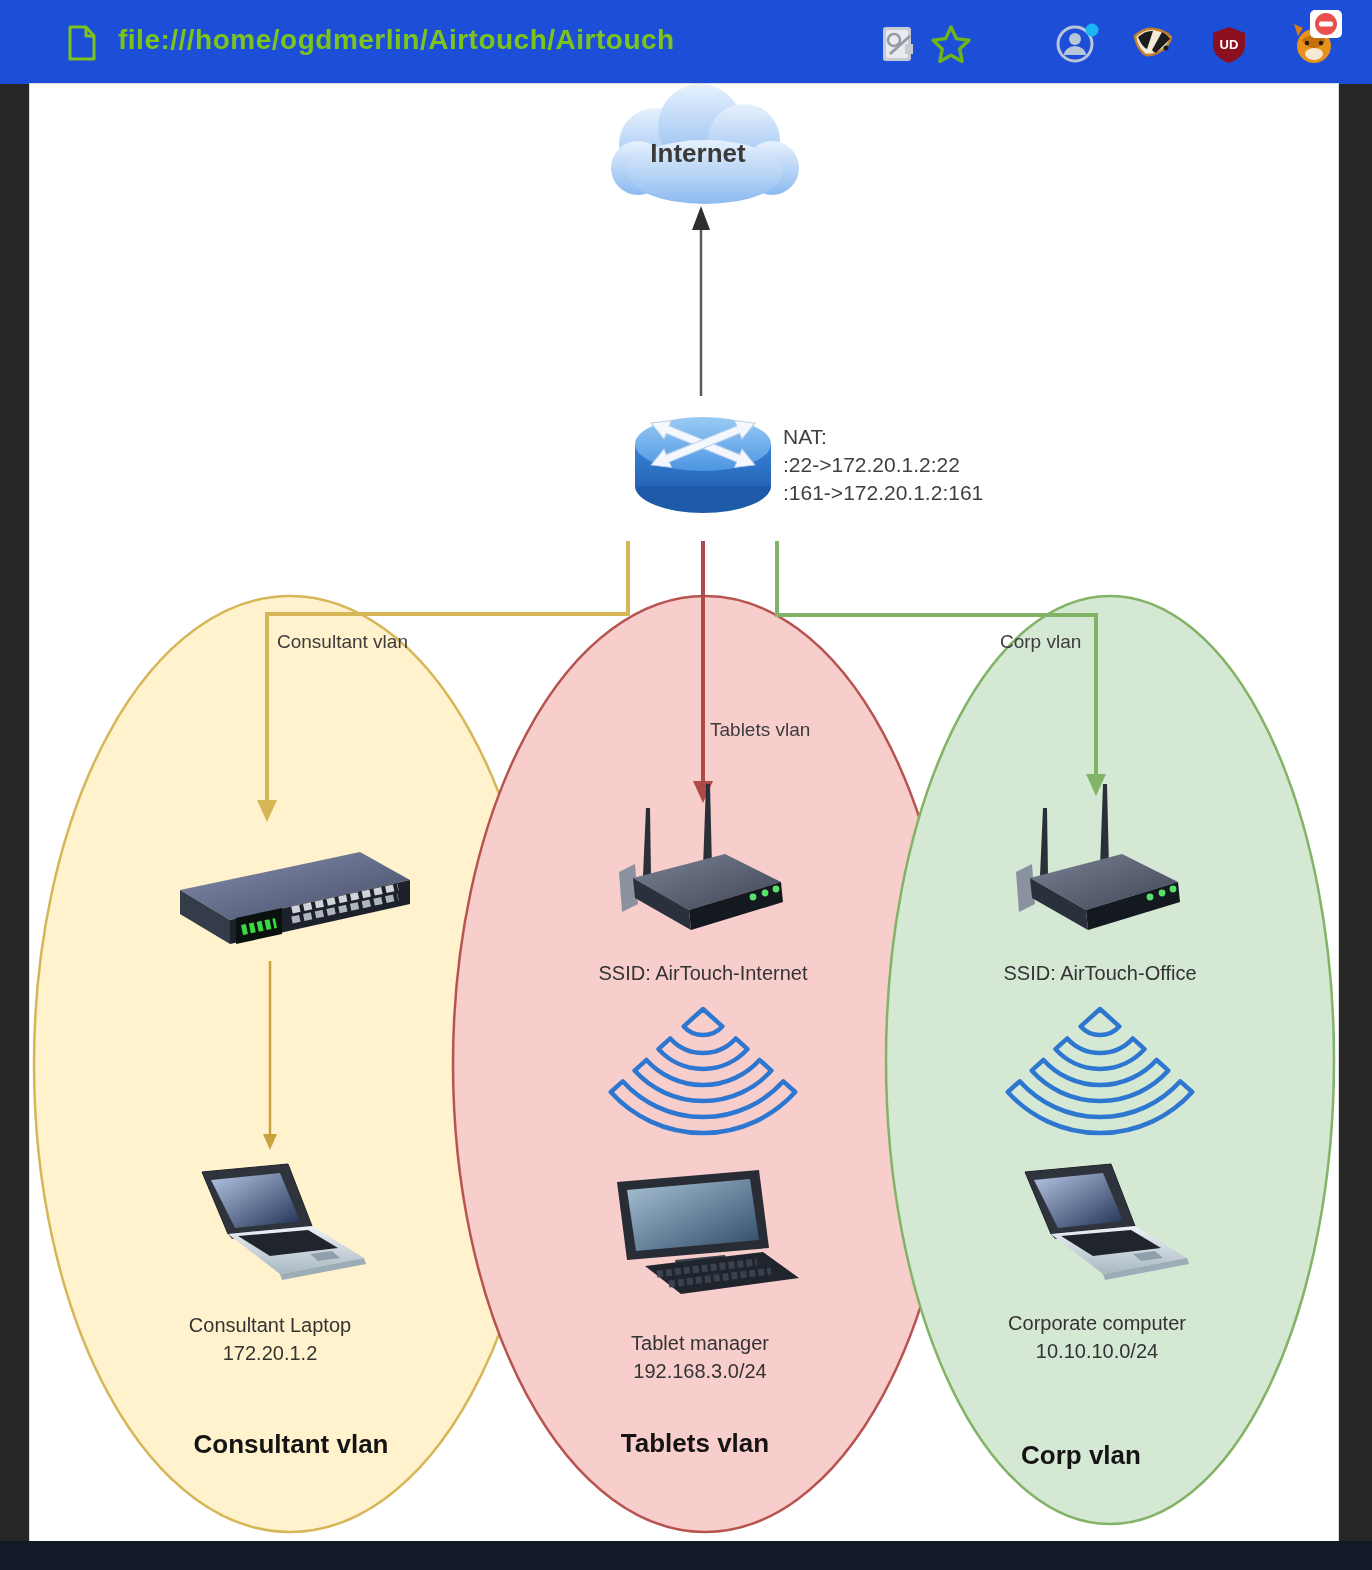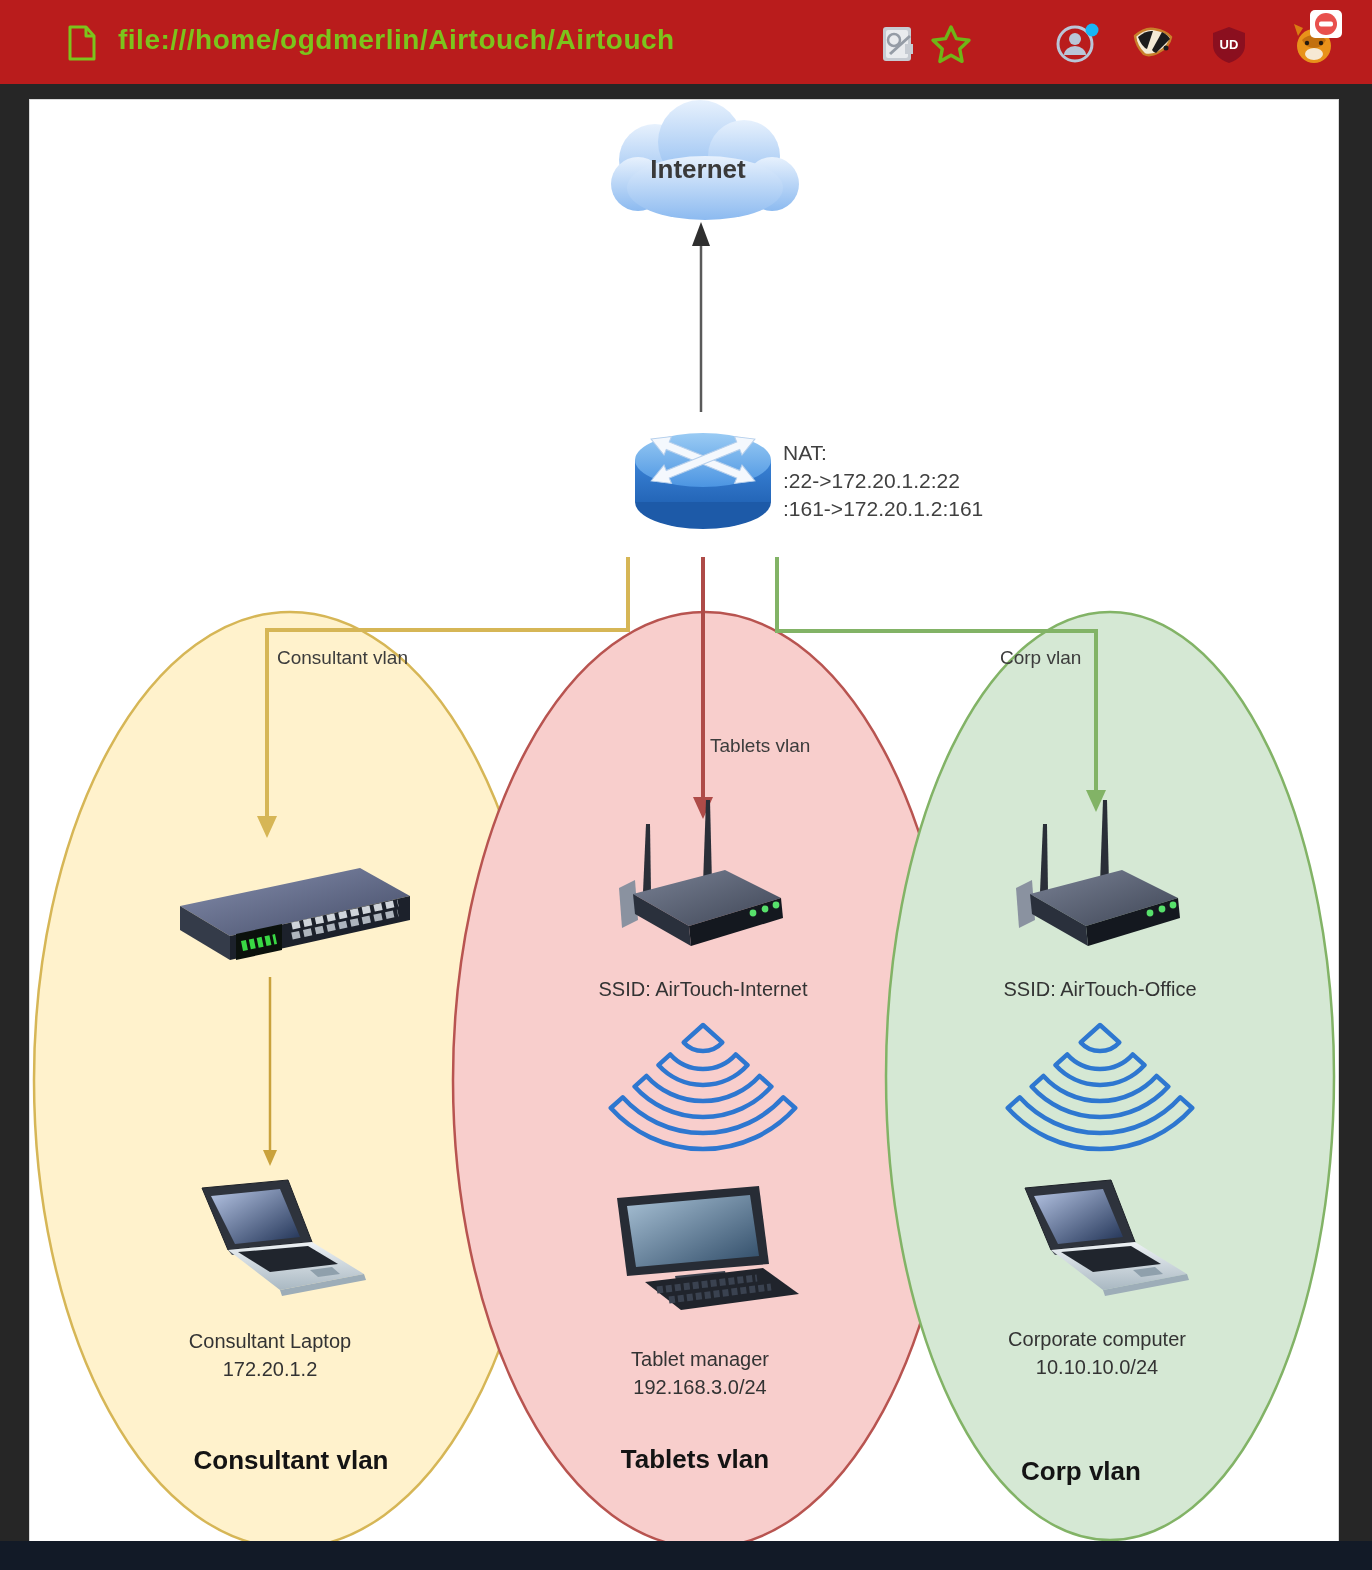--- a/index.html
+++ b/index.html
@@ -1,24 +1,24 @@
 <!DOCTYPE html>
 <html><head>
 <meta charset="utf-8">
 <style>
   html,body{margin:0;padding:0;background:#262626;}
   .window{position:relative;width:1372px;height:1570px;overflow:hidden;background:#262626;
           font-family:"Liberation Sans",sans-serif;}
-  .toolbar{position:absolute;top:0;left:0;width:1372px;height:84px;background:#b91c1c;}
+  .toolbar{position:absolute;top:0;left:0;width:1372px;height:84px;background:#1d4ed8;}
   .tb-icon{position:absolute;top:24px;}
   .url-text{position:absolute;left:118px;top:24px;font-size:28px;font-weight:bold;
             color:#7cc41c;letter-spacing:0.5px;white-space:nowrap;}
   .viewport{position:absolute;top:84px;left:0;width:1372px;height:1457px;background:#262626;}
   .page{position:absolute;left:30px;top:0;width:1308px;height:1457px;background:#ffffff;
-        box-shadow:0 0 0 1px #d9d9d9;margin-top:16px;}
+        box-shadow:0 0 0 1px #d9d9d9;}
   .bottombar{position:absolute;left:0;top:1541px;width:1372px;height:29px;background:#121a27;}
   svg text{font-family:"Liberation Sans",sans-serif;}
   .edge-lbl{fill:#3c3c3c;font-size:19px;}
   .cap{fill:#333;font-size:20px;}
   .title{fill:#141414;font-size:26px;font-weight:bold;}
   .nat{fill:#404040;font-size:21px;}
 </style>
 </head>
 <body>
 

